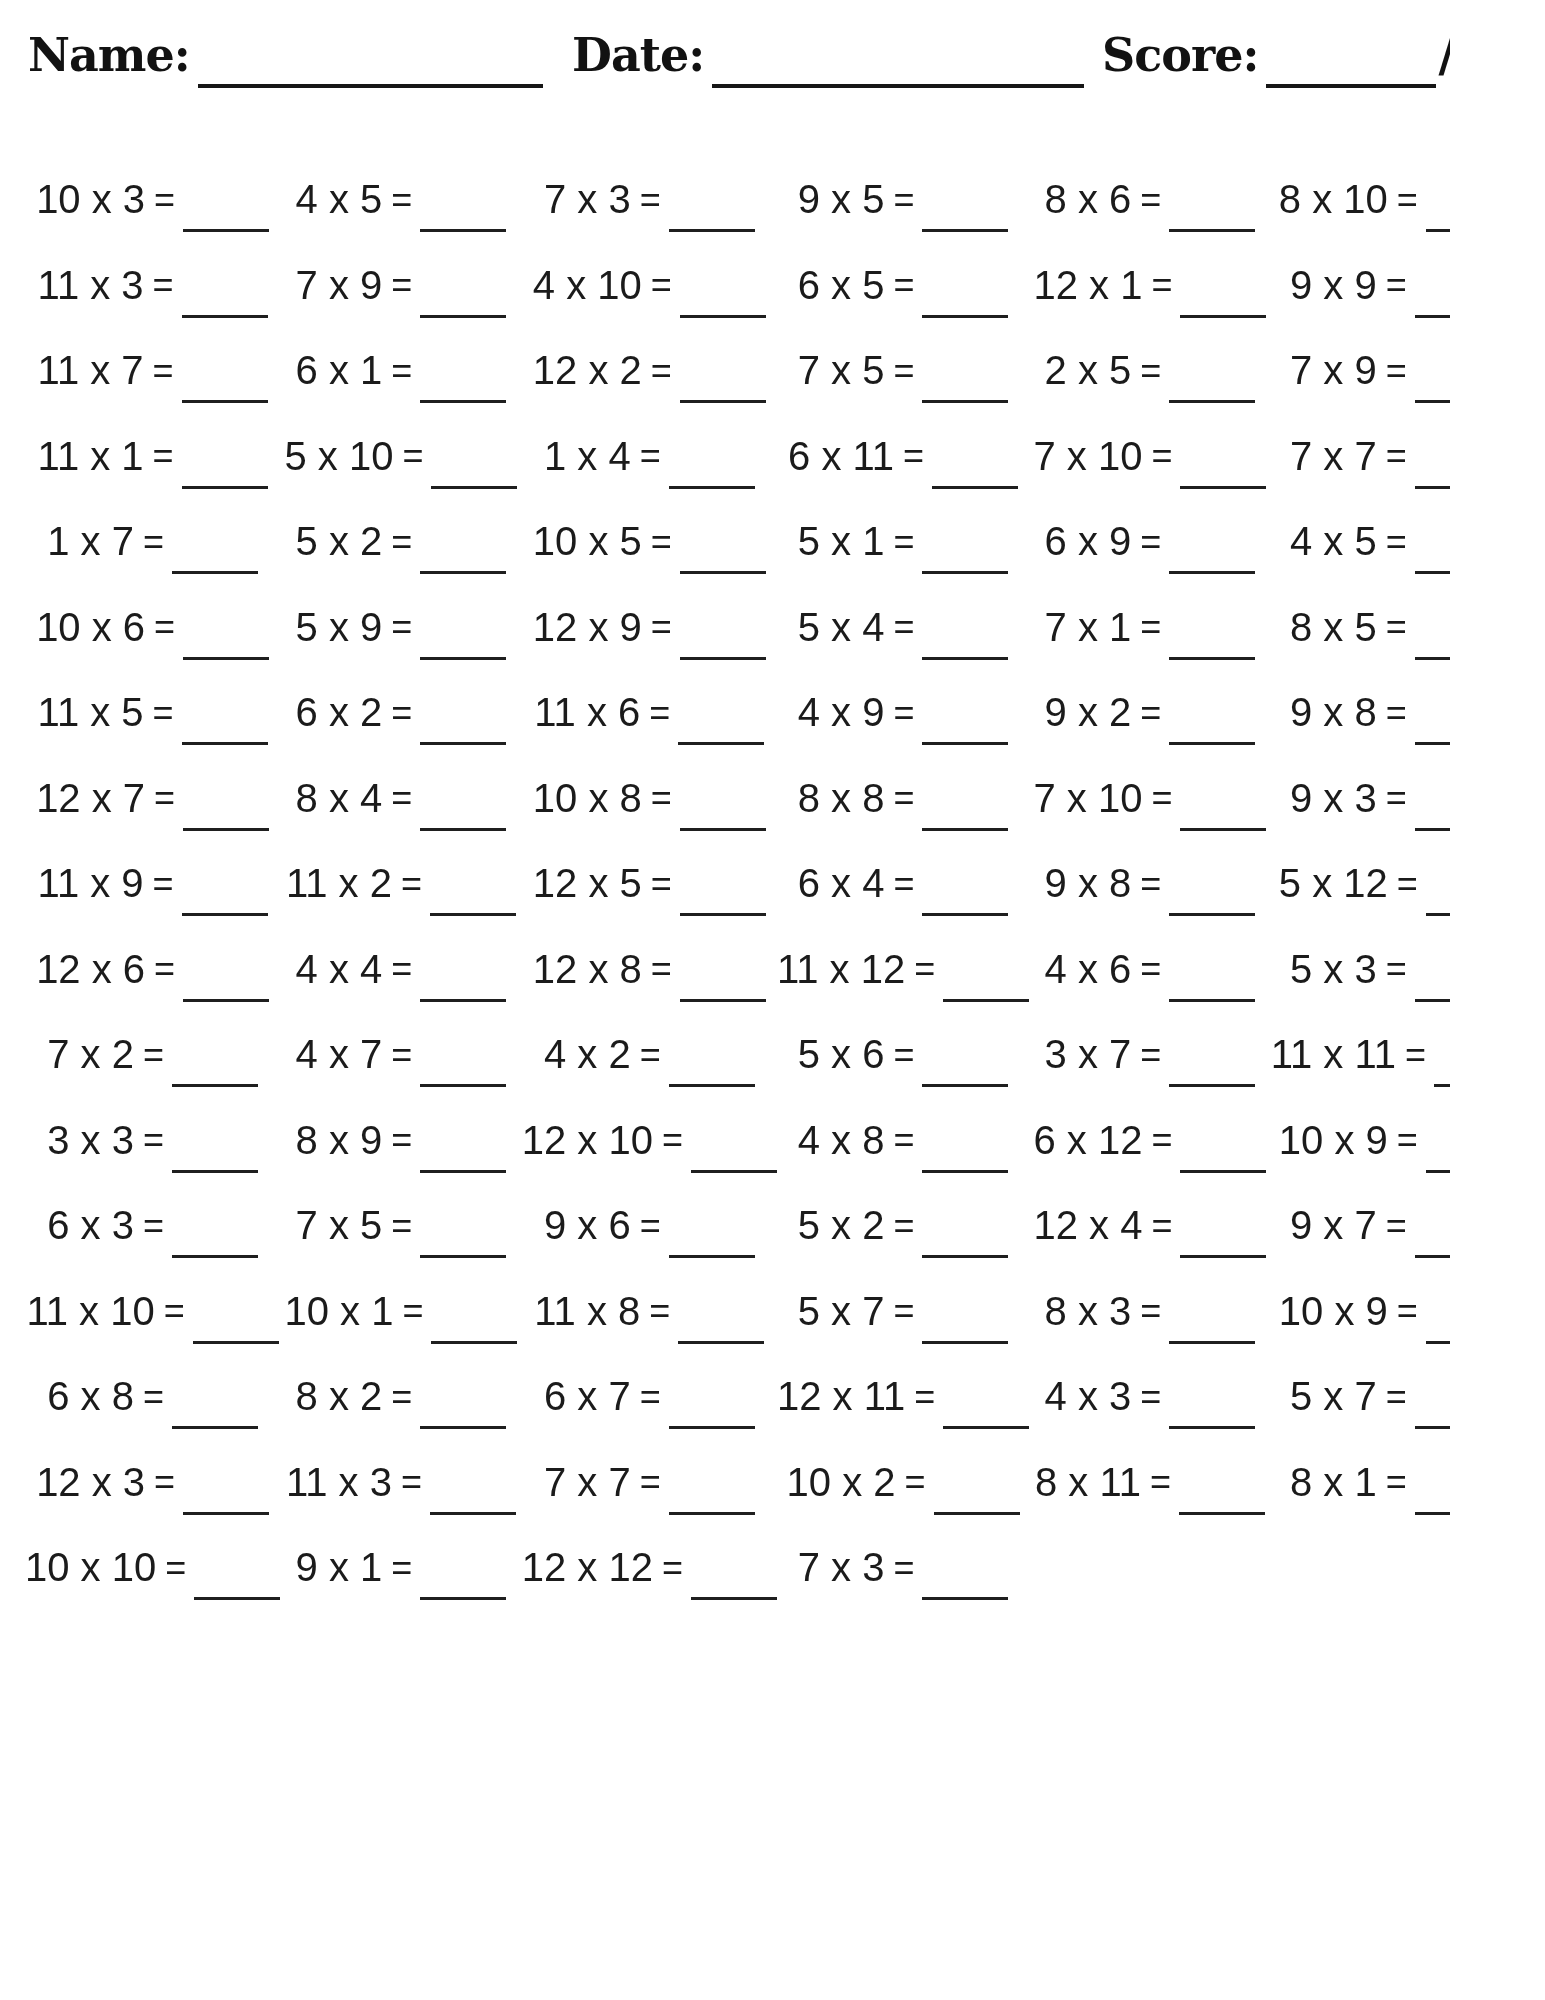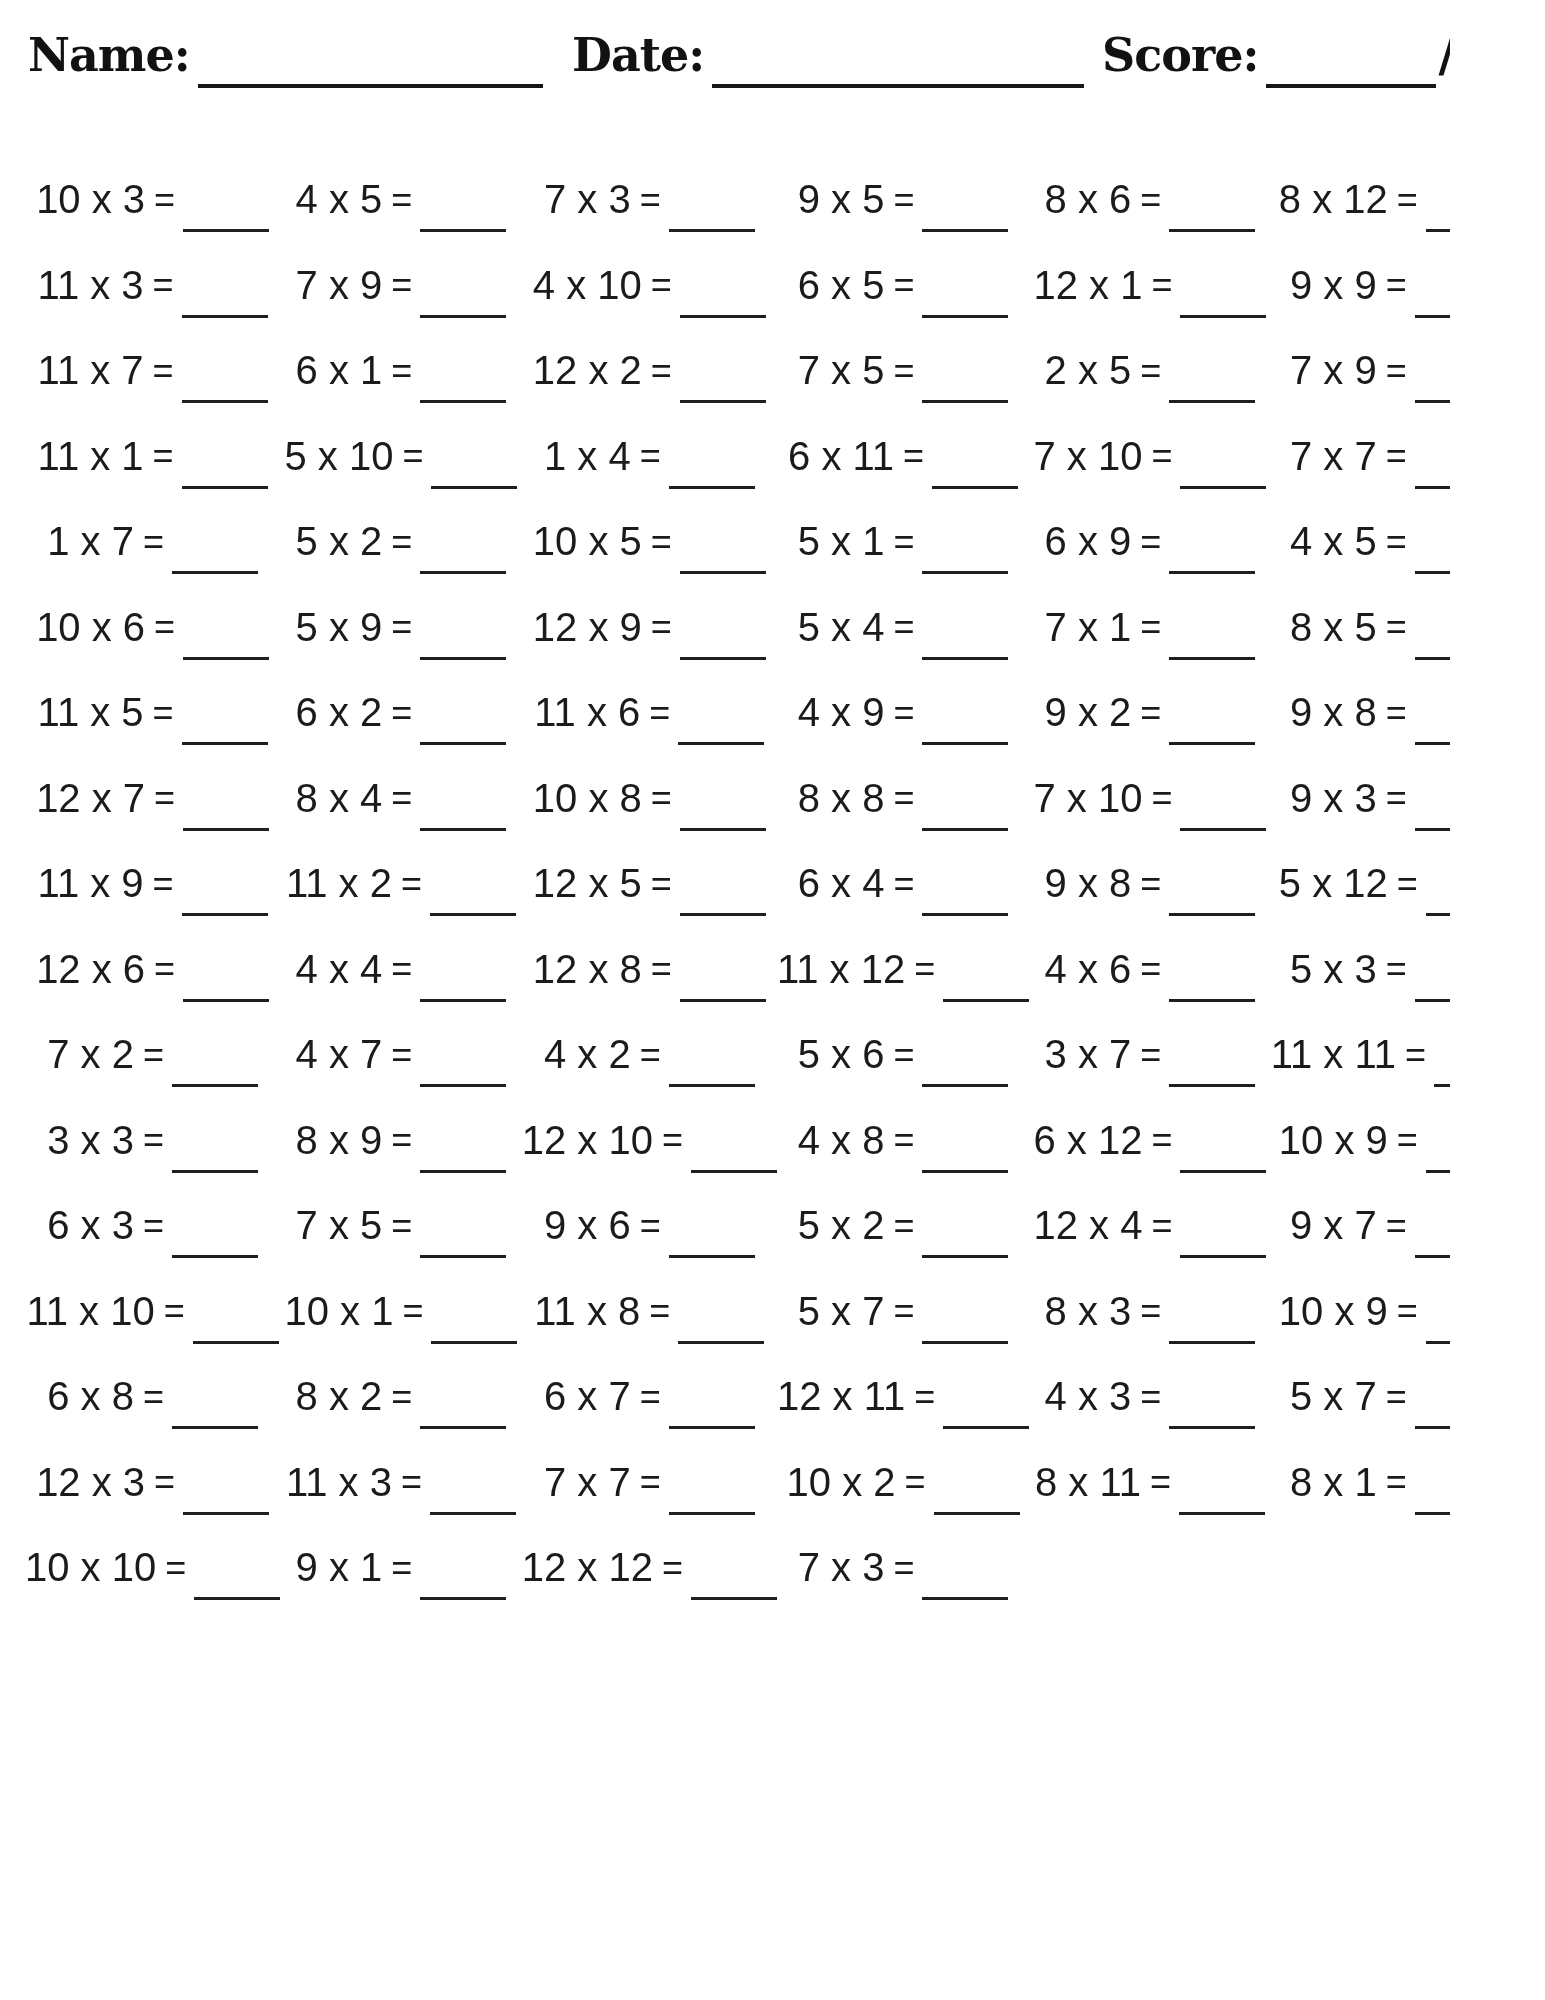--- a/index.html
+++ b/index.html
@@ -115,21 +115,21 @@
     <span class="expr">9 x 5</span>
     <span class="eq">=</span>
     <span class="blank"></span>
   </div>
       <div class="cell">
     <span class="expr">8 x 6</span>
     <span class="eq">=</span>
     <span class="blank"></span>
   </div>
       <div class="cell">
-    <span class="expr">8 x 12</span>
+    <span class="expr">8 x 10</span>
     <span class="eq">=</span>
     <span class="blank"></span>
   </div>
       <div class="cell">
     <span class="expr">11 x 3</span>
     <span class="eq">=</span>
     <span class="blank"></span>
   </div>
       <div class="cell">
     <span class="expr">7 x 9</span>

